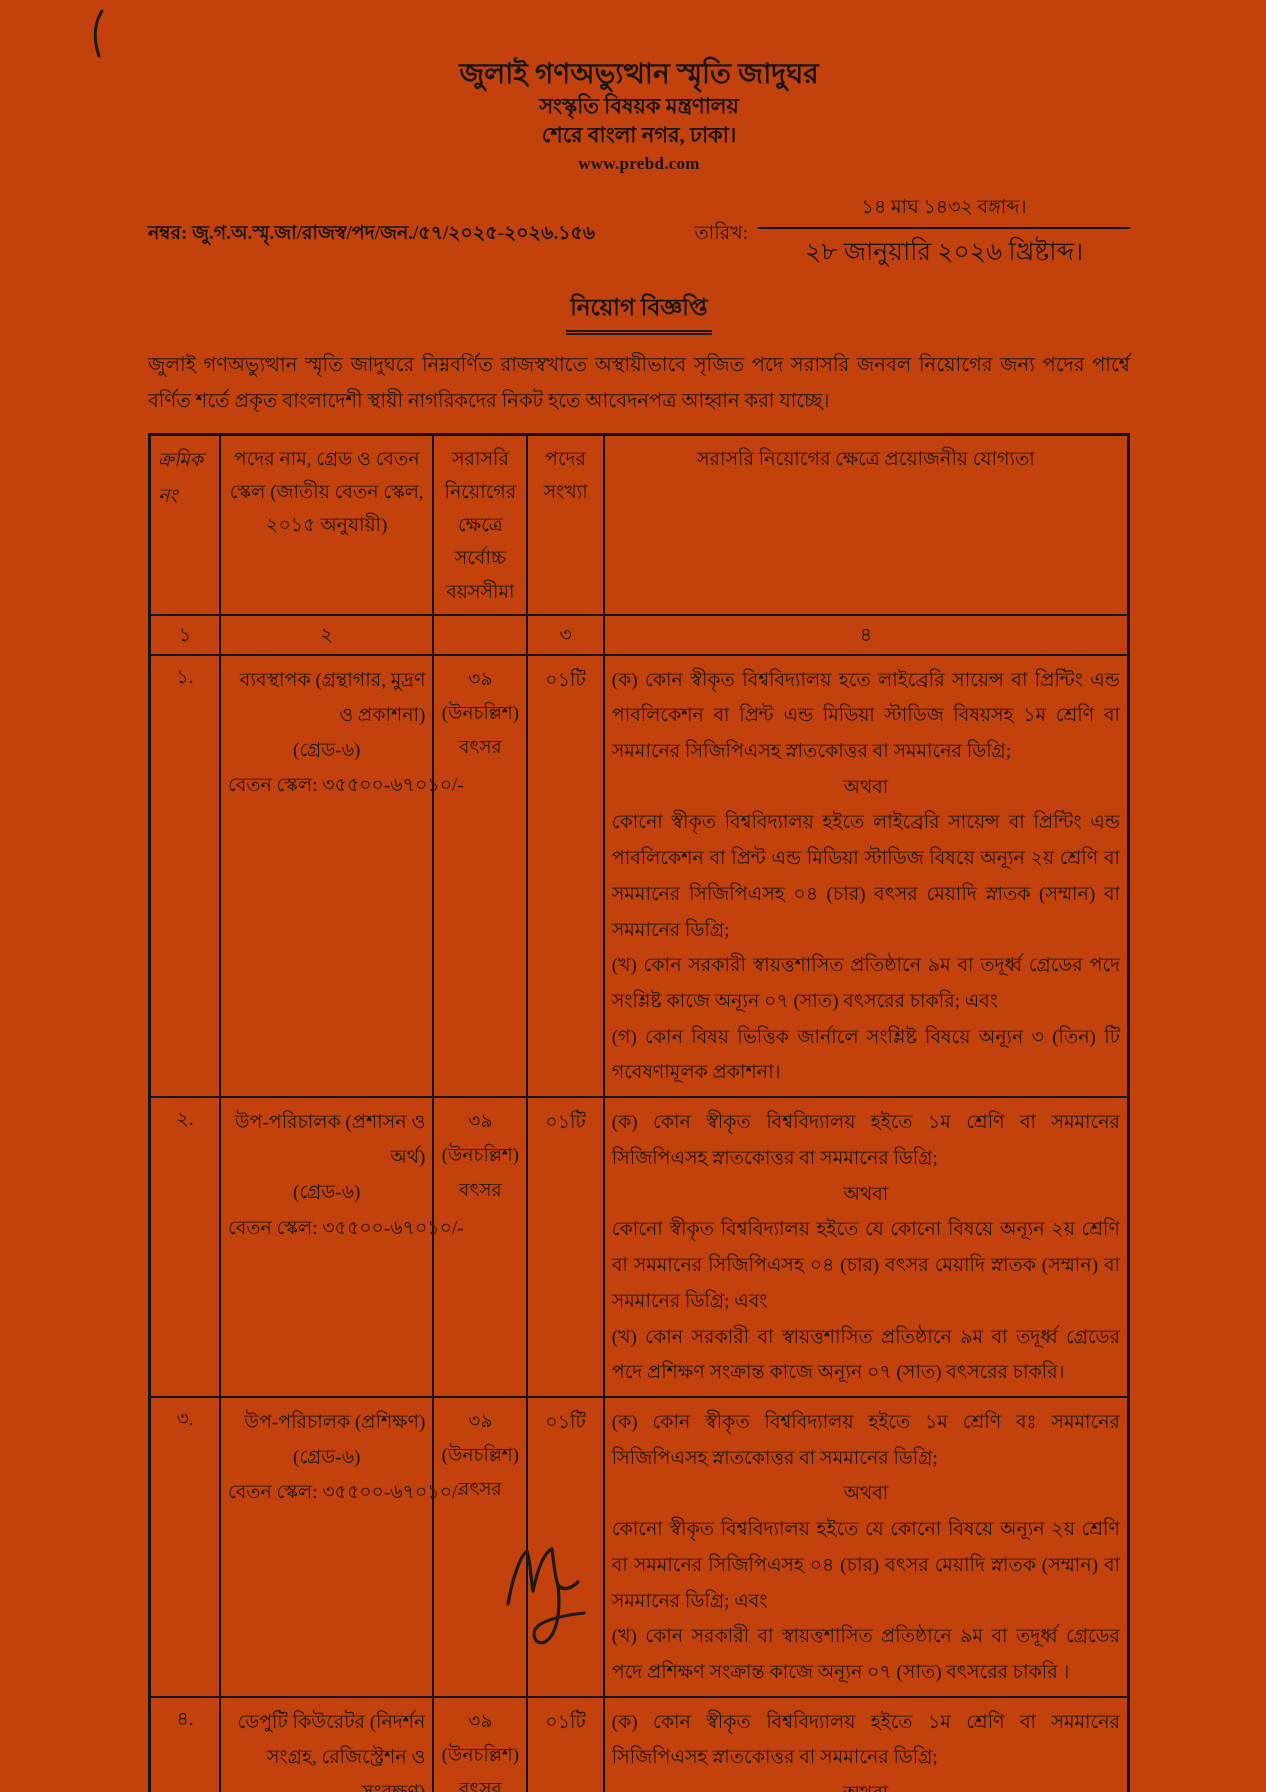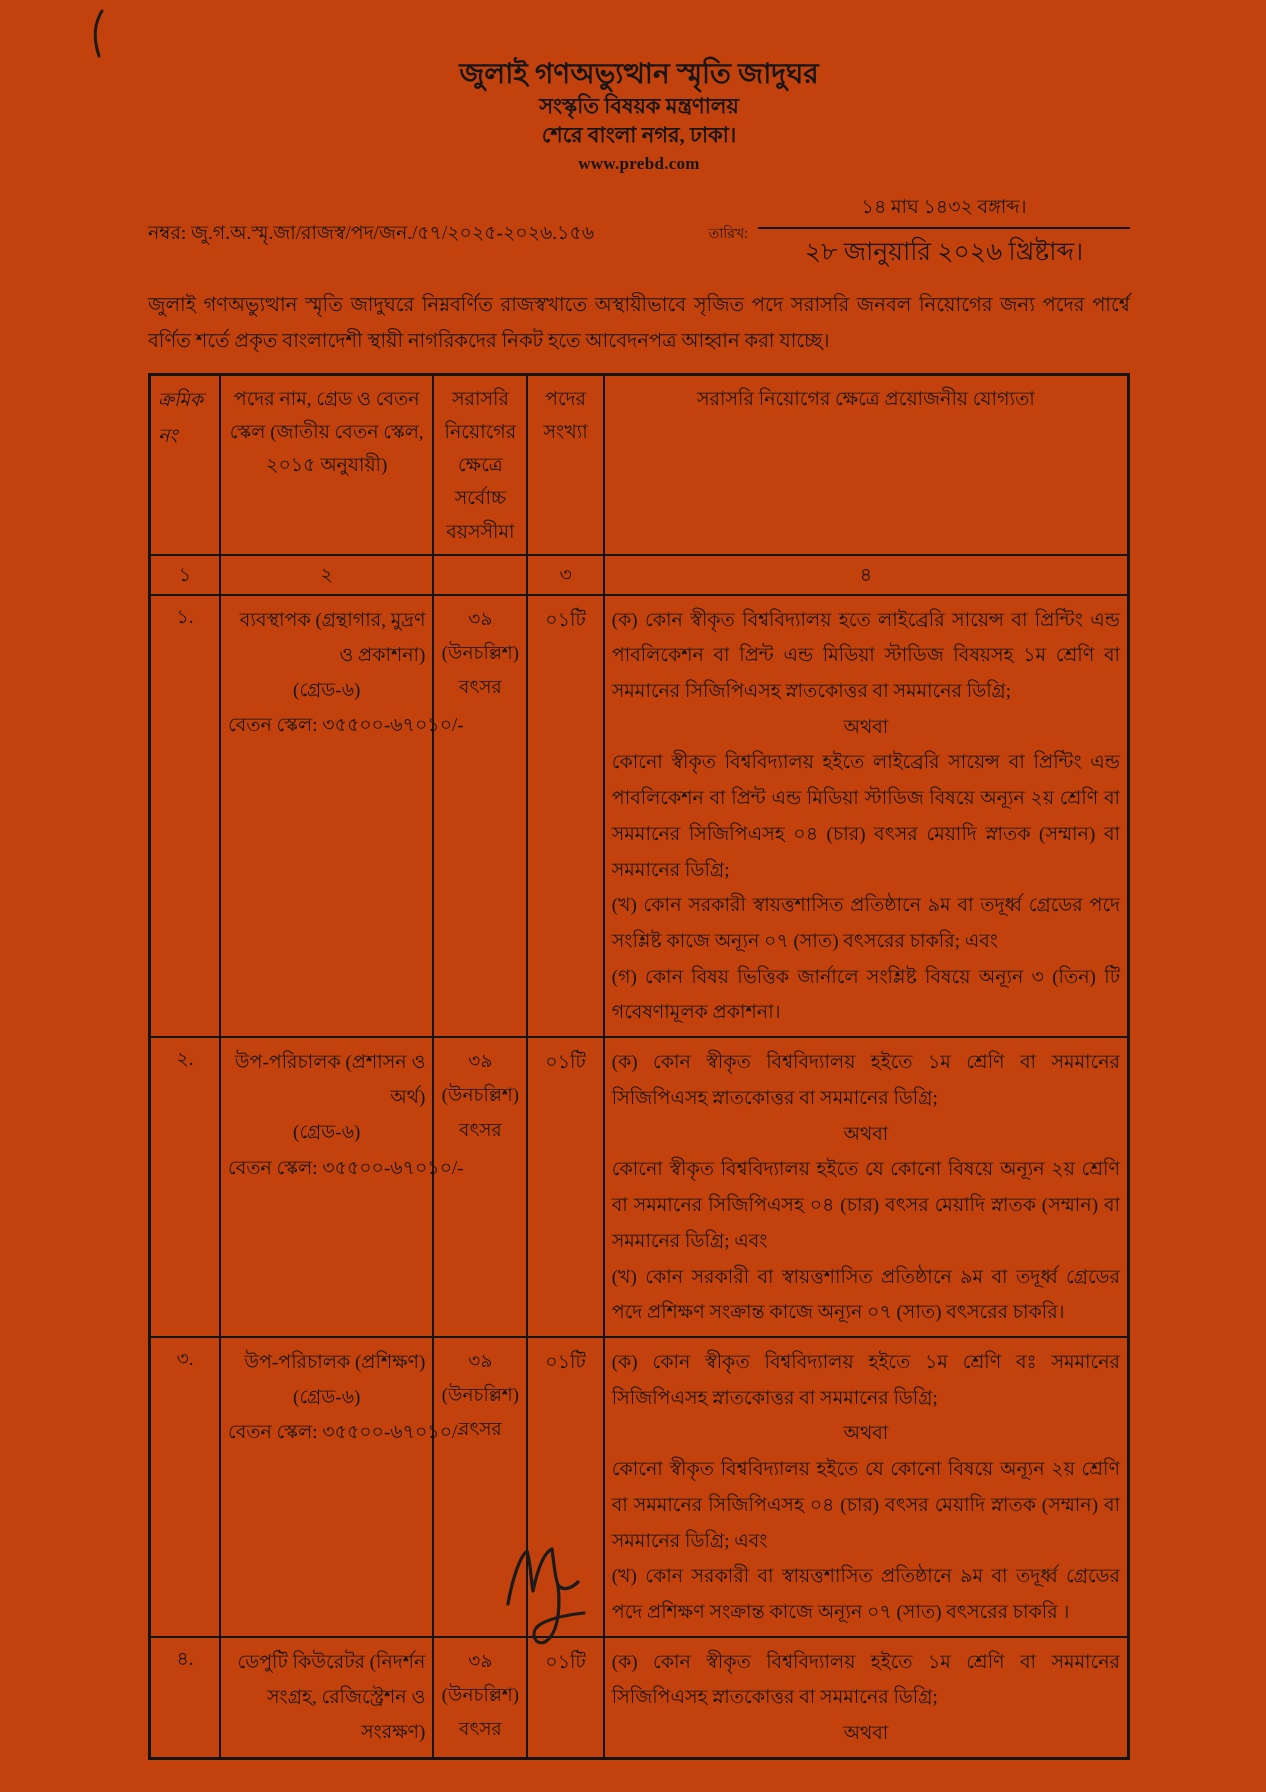--- a/index.html
+++ b/index.html
@@ -20,23 +20,23 @@
   .ministry{font-size:21px;font-weight:bold;line-height:1.45;}
   .address{font-size:21px;font-weight:bold;line-height:1.4;}
   .website{font-size:17px;font-weight:bold;line-height:1.5;letter-spacing:.3px;}
 
   
   .ref-row{
     margin-top:16px;
     display:flex;justify-content:space-between;align-items:center;
     font-size:19px;
   }
-  .memo{white-space:nowrap;font-weight:400;}
+  .memo{white-space:nowrap;font-weight:700;}
   .date-group{display:flex;align-items:center;gap:10px;}
-  .date-label{font-size:14px;text-align:center;}
+  .date-label{font-size:19px;text-align:center;}
   .date-stack{display:inline-block;text-align:center;min-width:372px;}
   .date-top{display:block;border-bottom:2.5px solid #141414;padding:0 6px 3px;font-size:19px;}
   .date-bottom{display:block;padding-top:3px;font-size:25px;}
 
   
   .notice-title-wrap{text-align:center;margin-top:14px;}
   .notice-title{
     display:inline-block;font-size:23px;font-weight:bold;
     border-bottom:5px double #1c1c1c;padding:0 4px 2px;
   }
@@ -100,20 +100,23 @@
       </div>
       <div class="date-group">
         <span class="date-label">তারিখ:</span>
         <span class="date-stack">
           <span class="date-top">১৪ মাঘ ১৪৩২ বঙ্গাব্দ।</span>
           <span class="date-bottom">২৮ জানুয়ারি ২০২৬ খ্রিষ্টাব্দ।</span>
         </span>
       </div>
     </div>
 
+    <div class="notice-title-wrap">
+      <span class="notice-title">নিয়োগ বিজ্ঞপ্তি</span>
+    </div>
 
     <div class="intro">জুলাই গণঅভ্যুত্থান স্মৃতি জাদুঘরে নিম্নবর্ণিত রাজস্বখাতে অস্থায়ীভাবে সৃজিত পদে সরাসরি জনবল নিয়োগের জন্য পদের পার্শ্বে বর্ণিত শর্তে প্রকৃত বাংলাদেশী স্থায়ী নাগরিকদের নিকট হতে আবেদনপত্র আহ্বান করা যাচ্ছে।</div>
 
     <table class="recruit">
       <colgroup>
         <col class="c1">
           <col class="c2">
           <col class="c3">
           <col class="c4">
           <col class="c5">

